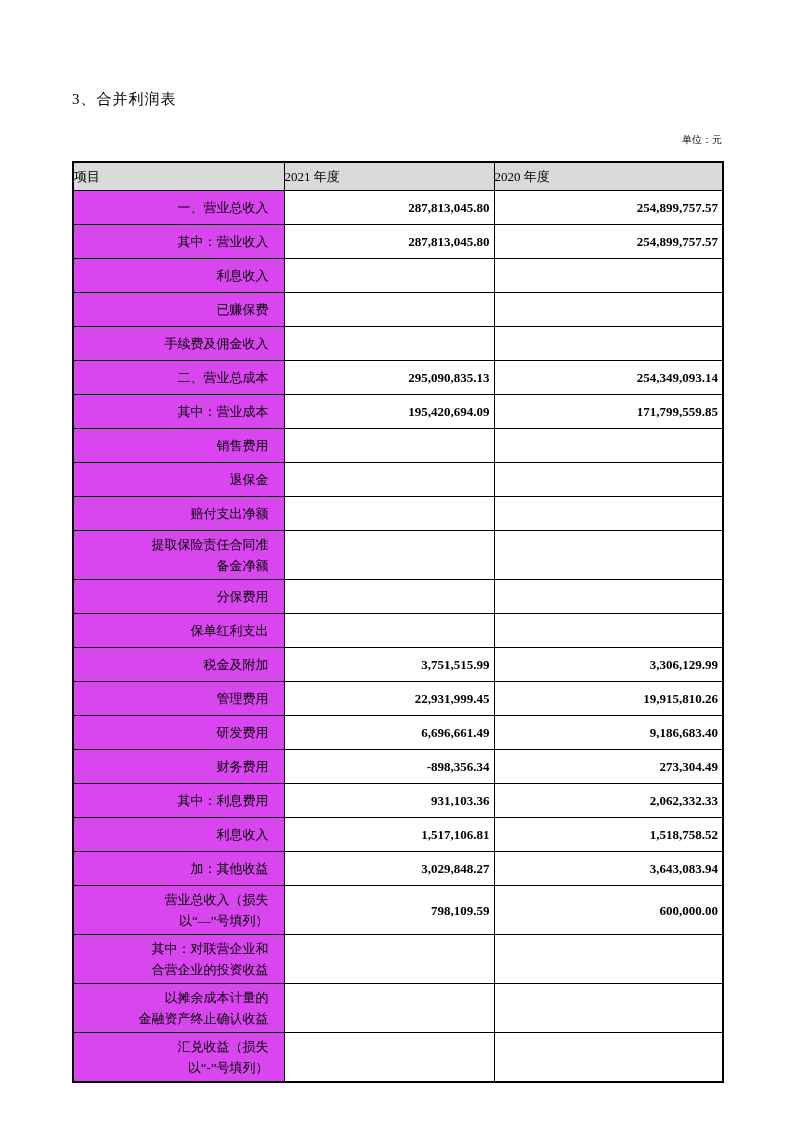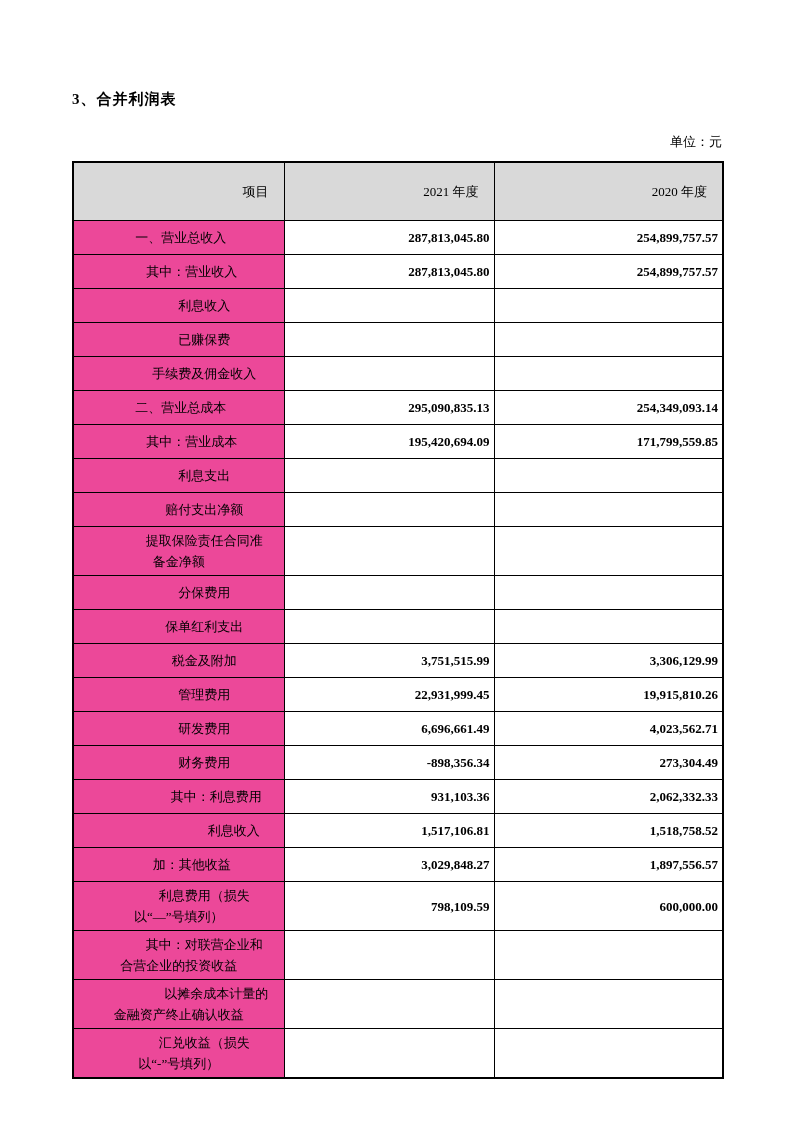--- a/index.html
+++ b/index.html
@@ -18,30 +18,30 @@
     width: 793px;
     height: 1122px;
     overflow: hidden;
   }
   .title {
     margin: 0;
     position: absolute;
     left: 72px;
     top: 90px;
     font-size: 15px;
-    font-weight: bold;
+    font-weight: normal;
     letter-spacing: 1px;
   }
   .unit {
     position: absolute;
     left: 72px;
     top: 133px;
     width: 650px;
     text-align: right;
-    font-size: 13px;
+    font-size: 10px;
   }
   table.stmt {
     position: absolute;
     left: 72px;
     top: 161px;
     width: 650px;
     border-collapse: collapse;
     table-layout: fixed;
     border: 2px solid #000000;
     font-size: 13px;
@@ -51,29 +51,29 @@
   table.stmt col.c-2020 { width: 229px; }
   table.stmt th, table.stmt td {
     border: 1px solid #000000;
     vertical-align: middle;
     line-height: 21px;
     overflow: hidden;
   }
   table.stmt th {
     background: #d9d9d9;
     font-weight: normal;
-    text-align: right;
+    text-align: left;
     height: 27px;
-    padding: 15px;
+    padding: 0;
   }
   td.label-cell {
-    background: #ec4899;
+    background: #d946ef;
     padding: 3px 15px;
     height: 27px;
-    text-align: center;
+    text-align: right;
     word-break: break-all;
   }
   td.value-cell {
     background: #ffffff;
     text-align: right;
     padding: 3px 4px 3px 2px;
     height: 27px;
     font-weight: bold;
   }
   .ind-0 { text-indent: 4px; }
@@ -131,21 +131,26 @@
           <td class="label-cell ind-0">二、营业总成本</td>
           <td class="value-cell">295,090,835.13</td>
           <td class="value-cell">254,349,093.14</td>
         </tr>
         <tr>
           <td class="label-cell ind-1">其中：营业成本</td>
           <td class="value-cell">195,420,694.09</td>
           <td class="value-cell">171,799,559.85</td>
         </tr>
         <tr>
-          <td class="label-cell ind-2">利息支出</td>
+          <td class="label-cell ind-2">销售费用</td>
+          <td class="value-cell"></td>
+          <td class="value-cell"></td>
+        </tr>
+        <tr>
+          <td class="label-cell ind-2">退保金</td>
           <td class="value-cell"></td>
           <td class="value-cell"></td>
         </tr>
         <tr>
           <td class="label-cell ind-2">赔付支出净额</td>
           <td class="value-cell"></td>
           <td class="value-cell"></td>
         </tr>
         <tr>
           <td class="label-cell ind-2">提取保险责任合同准备金净额</td>
@@ -168,44 +173,44 @@
           <td class="value-cell">3,306,129.99</td>
         </tr>
         <tr>
           <td class="label-cell ind-2">管理费用</td>
           <td class="value-cell">22,931,999.45</td>
           <td class="value-cell">19,915,810.26</td>
         </tr>
         <tr>
           <td class="label-cell ind-2">研发费用</td>
           <td class="value-cell">6,696,661.49</td>
-          <td class="value-cell">4,023,562.71</td>
+          <td class="value-cell">9,186,683.40</td>
         </tr>
         <tr>
           <td class="label-cell ind-2">财务费用</td>
           <td class="value-cell">-898,356.34</td>
           <td class="value-cell">273,304.49</td>
         </tr>
         <tr>
           <td class="label-cell ind-3">其中：利息费用</td>
           <td class="value-cell">931,103.36</td>
           <td class="value-cell">2,062,332.33</td>
         </tr>
         <tr>
           <td class="label-cell ind-4">利息收入</td>
           <td class="value-cell">1,517,106.81</td>
           <td class="value-cell">1,518,758.52</td>
         </tr>
         <tr>
           <td class="label-cell ind-1">加：其他收益</td>
           <td class="value-cell">3,029,848.27</td>
-          <td class="value-cell">1,897,556.57</td>
-        </tr>
-        <tr>
-          <td class="label-cell ind-2">利息费用（损失以“—”号填列）</td>
+          <td class="value-cell">3,643,083.94</td>
+        </tr>
+        <tr>
+          <td class="label-cell ind-2">营业总收入（损失以“—”号填列）</td>
           <td class="value-cell">798,109.59</td>
           <td class="value-cell">600,000.00</td>
         </tr>
         <tr>
           <td class="label-cell ind-2">其中：对联营企业和合营企业的投资收益</td>
           <td class="value-cell"></td>
           <td class="value-cell"></td>
         </tr>
         <tr>
           <td class="label-cell ind-3">以摊余成本计量的金融资产终止确认收益</td>

